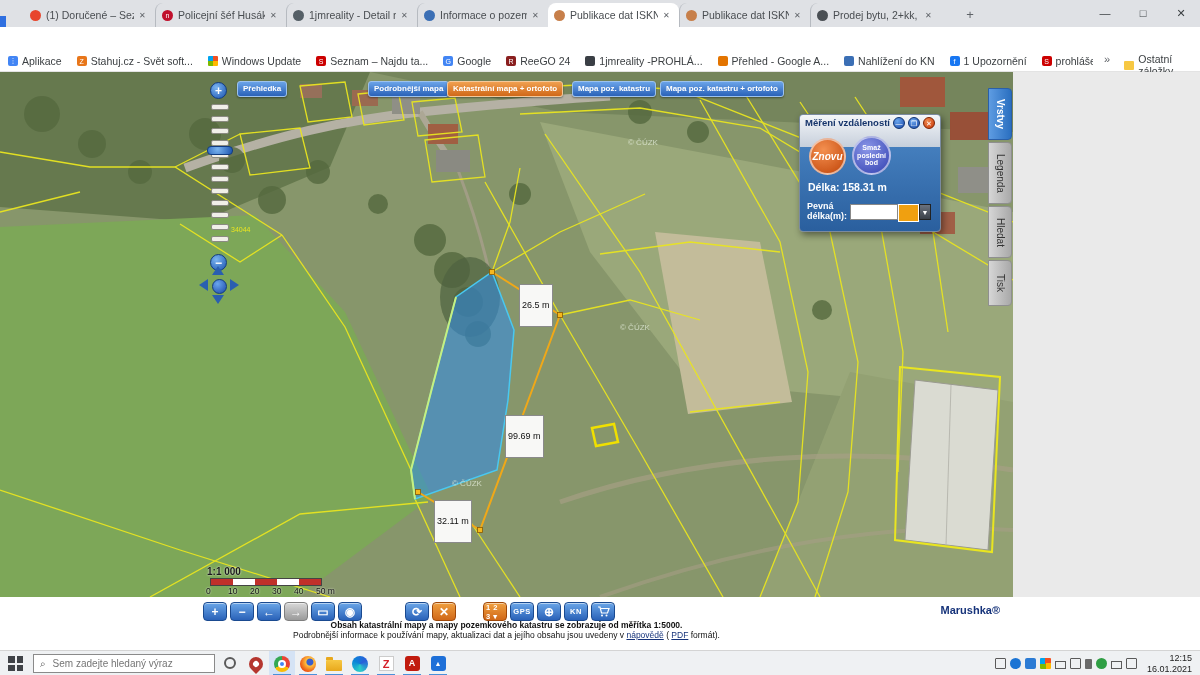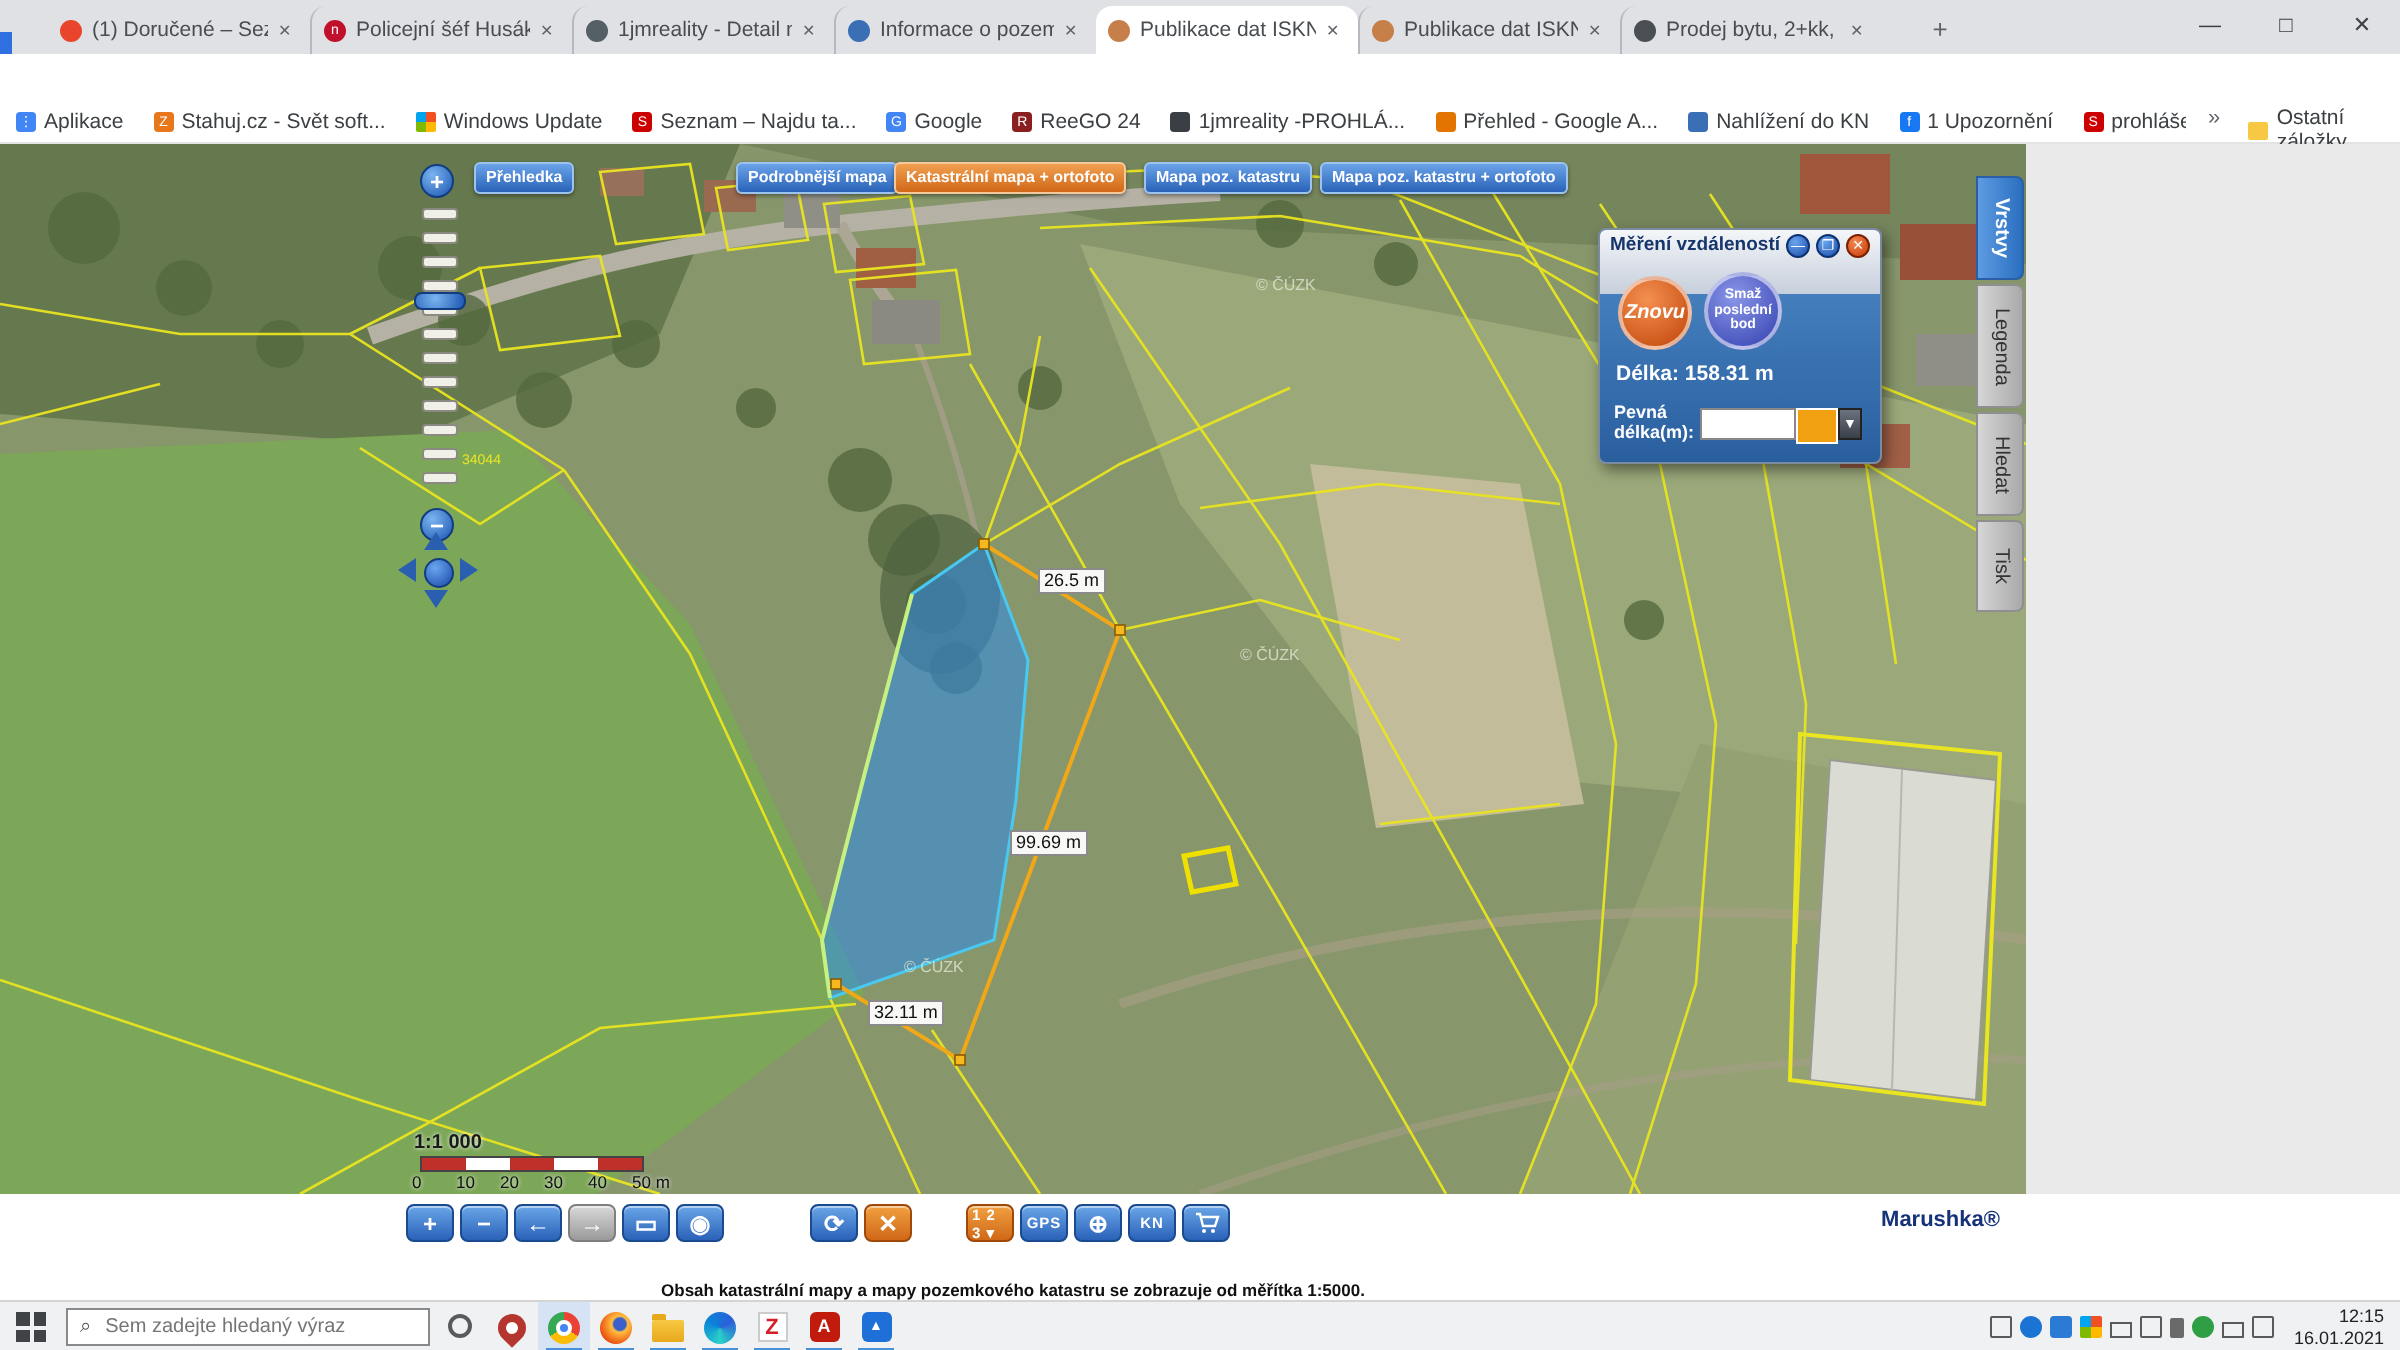--- a/index.html
+++ b/index.html
@@ -39,21 +39,21 @@
             align-items:center;justify-content:center;flex:0 0 10px;}
   .win4{background:conic-gradient(#f25022 0 90deg,#ffb900 90deg 180deg,#7fba00 180deg 270deg,#00a4ef 270deg 360deg)!important;border-radius:1px!important;}
   #bkoverflow{left:1104px;top:53px;font-size:11px;color:#5f6368;}
   #otherbk{left:1124px;top:53px;display:flex;gap:4px;font-size:10.5px;color:#3c4043;align-items:center;}
   #otherbk .folder{width:12px;height:9px;background:#f7c843;border-radius:1px;}
   #bluesliver{left:0;top:16px;width:6px;height:38px;background:#2f6fe0;}
   
   #map-wrap{left:0;top:72px;width:1013px;height:525px;overflow:hidden;}
   #graypanel{left:1013px;top:72px;width:187px;height:525px;background:#eaeaea;}
   .mlabel{position:absolute;background:#f8f8f6;border:1px solid #8a8a8a;font-size:9px;color:#111;
-          padding:0 2px;line-height:11px;white-space:nowrap;}
+          padding:15px 2px;line-height:11px;white-space:nowrap;}
   .layerbtn{position:absolute;top:9px;height:14px;line-height:13px;padding:0 5px;font-size:8px;font-weight:bold;
             color:#fff;border:1px solid #9cc2ee;border-radius:3px;
             background:linear-gradient(#6aa3e8,#2a62b8);box-shadow:0 1px 2px rgba(0,0,0,.4);white-space:nowrap;}
   .layerbtn.on{background:linear-gradient(#f0a050,#d06818);border-color:#f4c89a;}
   .vtab{position:absolute;left:988px;width:24px;writing-mode:vertical-rl;text-align:center;
         font-size:10px;color:#333;background:linear-gradient(90deg,#d6d6d6,#a9a9a9);
         border:1px solid #8f8f8f;border-radius:0 4px 4px 0;box-sizing:border-box;}
   .vtab.on{background:linear-gradient(90deg,#5e9ce2,#2a6fc0);color:#fff;font-weight:bold;border-color:#2a5fa8;}
   
   .zcirc{position:absolute;width:17px;height:17px;border-radius:50%;color:#fff;font-size:12px;font-weight:bold;
@@ -97,21 +97,21 @@
   .tbgroup{position:absolute;top:602px;display:flex;gap:3px;}
   .tbtn{min-width:24px;height:19px;border-radius:4px;color:#fff;font-size:12px;font-weight:bold;
         display:flex;align-items:center;justify-content:center;padding:0 2px;box-sizing:border-box;
         background:linear-gradient(#6aa6e8,#2a62b8);border:1px solid #1a4a90;box-shadow:inset 0 1px 0 rgba(255,255,255,.5);}
   .tbtn.gray{background:linear-gradient(#d8d8d8,#9a9a9a);border-color:#7f7f7f;}
   .tbtn.orange{background:linear-gradient(#f0a040,#d06818);border-color:#a04808;}
   .tbtn .small{font-size:7.5px;letter-spacing:.5px;}
   #branding{left:905px;top:604px;width:95px;text-align:right;font-size:11px;font-weight:bold;color:#16337a;}
   
   #footer{left:0;top:621px;width:1013px;text-align:center;line-height:9.5px;}
-  #footer div{font-size:8.5px;margin-top:20px;}
+  #footer div{font-size:8.5px;}
   #f1{color:#111;font-weight:bold;}
   #f2{color:#111;}
   #f2 a{color:#16337a;text-decoration:underline;}
   #f3{color:#c00000;}
   
   #taskbar{left:0;top:650px;width:1200px;height:25px;background:#eff1f3;border-top:1px solid #d4d4d4;box-sizing:border-box;}
   #start{left:8px;top:655px;width:15px;height:15px;display:grid;grid-template-columns:1fr 1fr;grid-template-rows:1fr 1fr;gap:2px;}
   #start span{background:#3f4247;}
   #tsearch{left:33px;top:653px;width:182px;height:19px;background:#fff;border:1px solid #8a8a8a;
            display:flex;align-items:center;gap:5px;padding:0 6px;box-sizing:border-box;}
@@ -494,20 +494,21 @@
             <path d="M1,1 h2 l1.5,6 h6 l1.5,-4.5 h-8" stroke="#fff" fill="none" stroke-width="1.2"></path>
             <circle cx="5" cy="9.5" r="1" fill="#fff"></circle>
             <circle cx="9.5" cy="9.5" r="1" fill="#fff"></circle>
           </svg>
         </div>
       </div>
     </div>
   <div class="abs" id="branding">Marushka®</div>
   <div class="abs" id="footer">
     <div id="f1">Obsah katastrální mapy a mapy pozemkového katastru se zobrazuje od měřítka 1:5000.</div>
+    <div id="f2"><span>Podrobnější informace k používání mapy, aktualizaci dat a jejího obsahu jsou uvedeny v </span><a>nápovědě</a><span> ( </span><a>PDF</a><span> formát).</span></div>
   </div>
 
   <div class="abs" id="taskbar">
     <div class="abs" id="start" style="top:5px">
         <span></span>
         <span></span>
         <span></span>
         <span></span>
       </div>
     <div class="abs" id="tsearch" style="top:3px">

